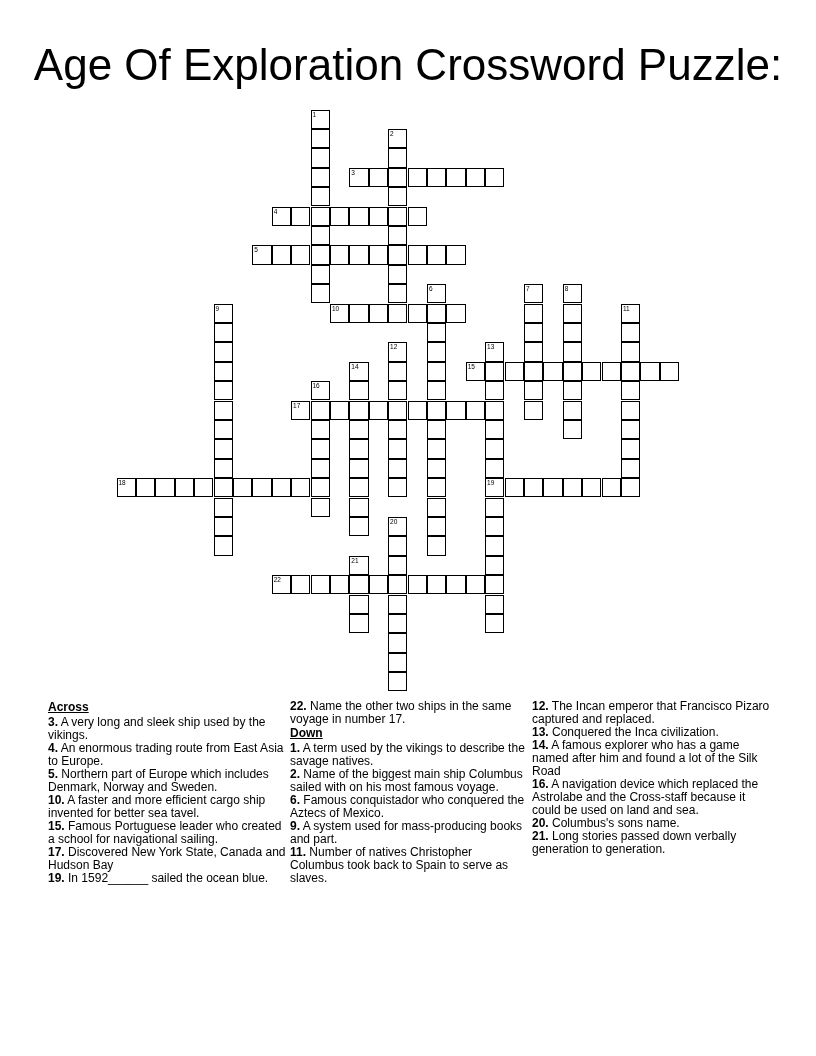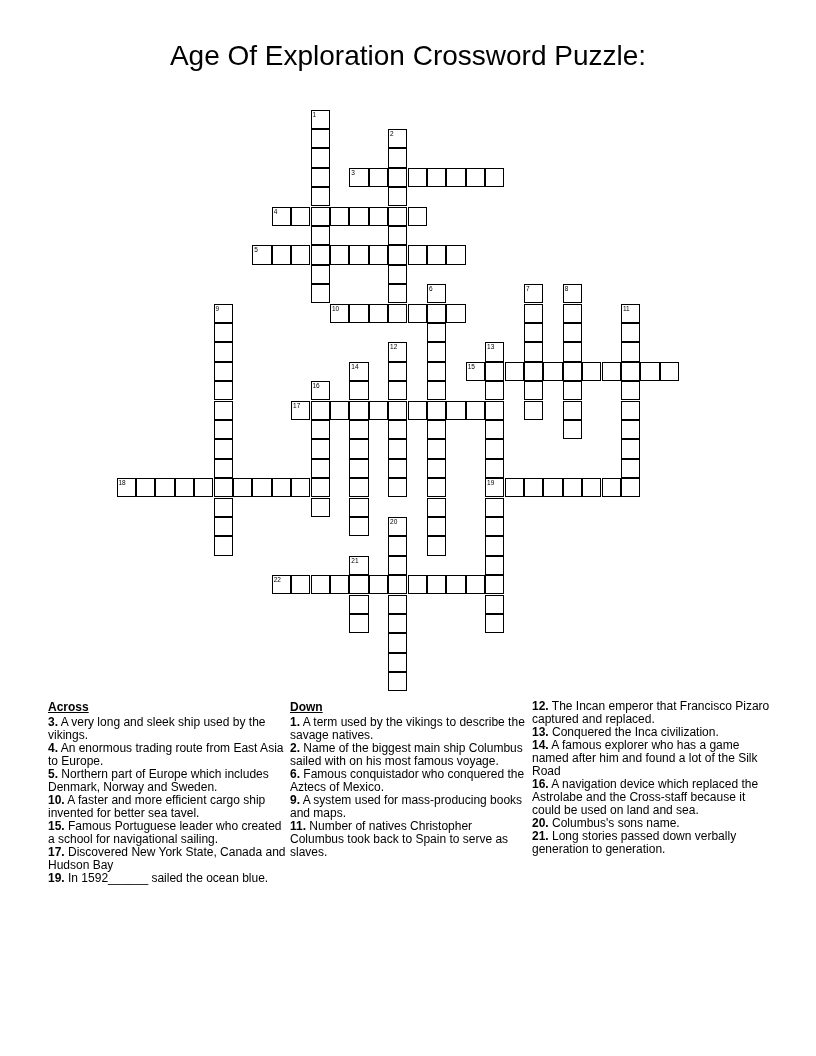--- a/index.html
+++ b/index.html
@@ -1,19 +1,19 @@
 <!DOCTYPE html>
 <html><head>
 <meta charset="utf-8">
 <style>
   html, body { margin: 0; padding: 0; background: #ffffff; }
   body { width: 816px; height: 1056px; position: relative; overflow: hidden;
          font-family: "Liberation Sans", sans-serif; color: #000; }
   .title { position: absolute; left: 0; top: 40px; width: 816px; text-align: center;
-           font-size: 28px; font-weight: normal; margin: 0; letter-spacing: 0px; }
+           font-size: 44px; font-weight: normal; margin: 0; letter-spacing: 0px; }
   .grid { position: absolute; left: 117px; top: 110px; width: 600px; height: 590px; }
   .cell { position: absolute; width: 19.4px; height: 19.4px; box-sizing: border-box;
           border: 1px solid #000; background: #fff; margin-left: -0.5px; margin-top: -0.5px; }
   .num { position: absolute; left: 1px; top: 0px; font-size: 6.5px; line-height: 7px; color: #000; }
   .clues { position: absolute; top: 700px; font-size: 12px; line-height: 13px; }
   .col1 { left: 48px; width: 240px; }
   .col2 { left: 290px; width: 235px; }
   .col3 { left: 532px; width: 240px; }
   .clue { margin: 0 0 0 0; }
   .clue b { font-weight: bold; }
@@ -264,25 +264,26 @@
   <div class="clue"><b>3.</b><span> A very long and sleek ship used by the vikings.</span></div>
   <div class="clue"><b>4.</b><span> An enormous trading route from East Asia to Europe.</span></div>
   <div class="clue"><b>5.</b><span> Northern part of Europe which includes Denmark, Norway and Sweden.</span></div>
   <div class="clue"><b>10.</b><span> A faster and more efficient cargo ship invented for better sea tavel.</span></div>
   <div class="clue"><b>15.</b><span> Famous Portuguese leader who created a school for navigational sailing.</span></div>
   <div class="clue"><b>17.</b><span> Discovered New York State, Canada and Hudson Bay</span></div>
   <div class="clue"><b>19.</b><span> In 1592______ sailed the ocean blue.</span></div>
 </div>
 
 <div class="clues col2">
+  <div class="clue"><b>22.</b><span> Name the other two ships in the same voyage in number 17.</span></div>
   <div class="heading">Down</div>
   <div class="clue"><b>1.</b><span> A term used by the vikings to describe the savage natives.</span></div>
   <div class="clue"><b>2.</b><span> Name of the biggest main ship Columbus sailed with on his most famous voyage.</span></div>
   <div class="clue"><b>6.</b><span> Famous conquistador who conquered the Aztecs of Mexico.</span></div>
-  <div class="clue"><b>9.</b><span> A system used for mass-producing books and maps.</span></div>
+  <div class="clue"><b>9.</b><span> A system used for mass-producing books and part.</span></div>
   <div class="clue"><b>11.</b><span> Number of natives Christopher Columbus took back to Spain to serve as slaves.</span></div>
 </div>
 
 <div class="clues col3">
   <div class="clue"><b>12.</b><span> The Incan emperor that Francisco Pizaro captured and replaced.</span></div>
   <div class="clue"><b>13.</b><span> Conquered the Inca civilization.</span></div>
   <div class="clue"><b>14.</b><span> A famous explorer who has a game named after him and found a lot of the Silk Road</span></div>
   <div class="clue"><b>16.</b><span> A navigation device which replaced the Astrolabe and the Cross-staff because it could be used on land and sea.</span></div>
   <div class="clue"><b>20.</b><span> Columbus's sons name.</span></div>
   <div class="clue"><b>21.</b><span> Long stories passed down verbally generation to generation.</span></div>

